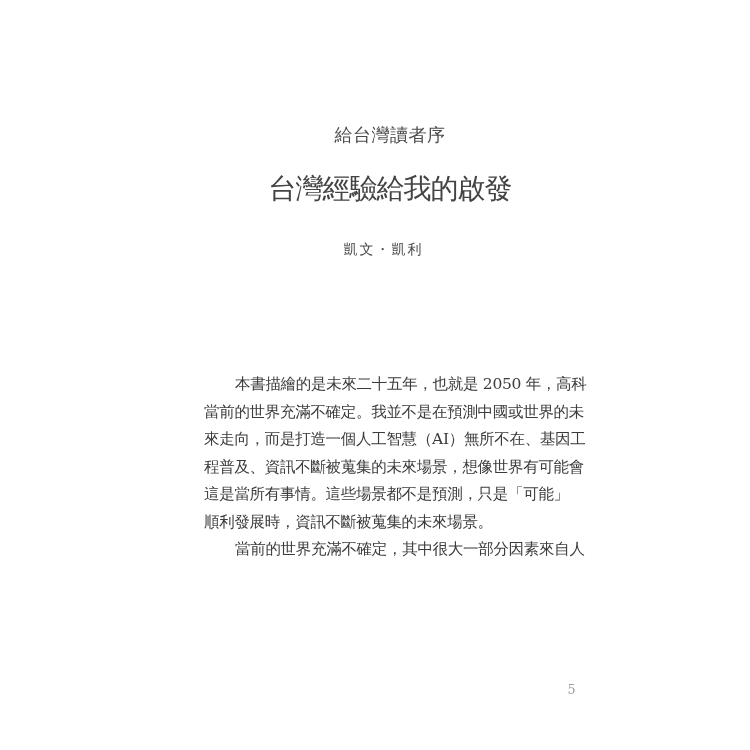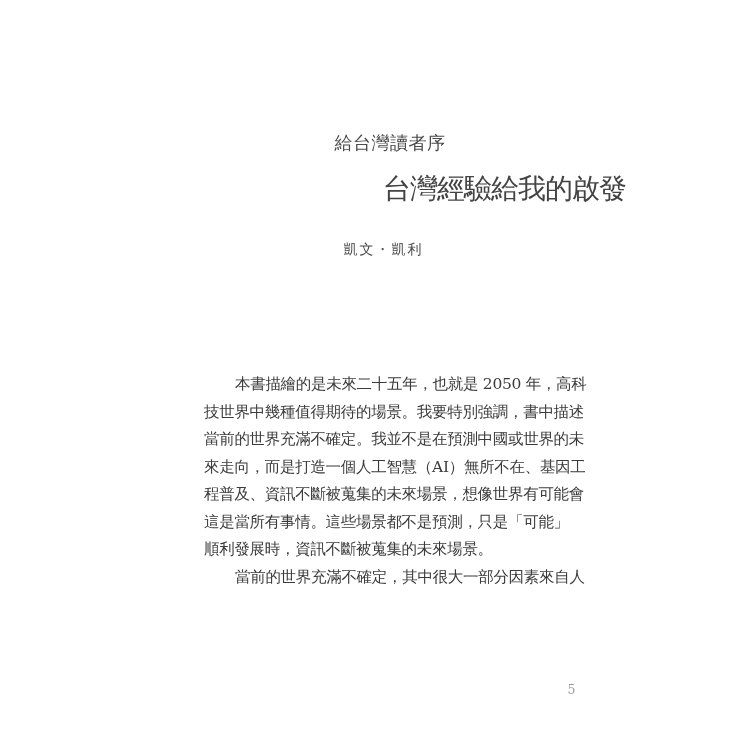--- a/index.html
+++ b/index.html
@@ -10,37 +10,37 @@
   .page {
     position: relative;
     width: 750px;
     height: 750px;
     background: #ffffff;
     overflow: hidden;
     font-family: "DejaVu Serif", "Liberation Serif", serif;
   }
   .section-label {
     position: absolute;
-    top: 132px;
+    top: 124px;
     left: 204px;
     width: 372px;
     text-align: center;
     font-family: "Liberation Sans", "DejaVu Sans", sans-serif;
     font-size: 18px;
     line-height: 23px;
     letter-spacing: 0.5px;
     color: #4a4a4a;
   }
   .title {
     position: absolute;
     top: 169px;
     left: 154px;
     width: 472px;
     margin: 0;
-    text-align: right;
+    text-align: center;
     font-family: "Liberation Sans", "DejaVu Sans", sans-serif;
     font-size: 28px;
     font-weight: 400;
     letter-spacing: -1px;
     line-height: 40px;
     color: #434343;
   }
   .author {
     position: absolute;
     top: 241px;
@@ -86,21 +86,20 @@
 
   <div class="section-label">給台灣讀者序</div>
 
   <h1 class="title">台灣經驗給我的啟發</h1>
 
   <div class="author">凱文・凱利</div>
 
   <div class="body-text">
     <div class="para">
       <div class="line indent">本書描繪的是未來二十五年，也就是 2050 年，高科</div>
-      <div class="line">技世界中幾種值得期待的場景。我要特別強調，書中描述</div>
       <div class="line">當前的世界充滿不確定。我並不是在預測中國或世界的未</div>
       <div class="line">來走向，而是打造一個人工智慧（AI）無所不在、基因工</div>
       <div class="line">程普及、資訊不斷被蒐集的未來場景，想像世界有可能會</div>
       <div class="line">這是當所有事情。這些場景都不是預測，只是「可能」</div>
       <div class="line">順利發展時，資訊不斷被蒐集的未來場景。</div>
     </div>
     <div class="para">
       <div class="line indent">當前的世界充滿不確定，其中很大一部分因素來自人</div>
     </div>
   </div>

